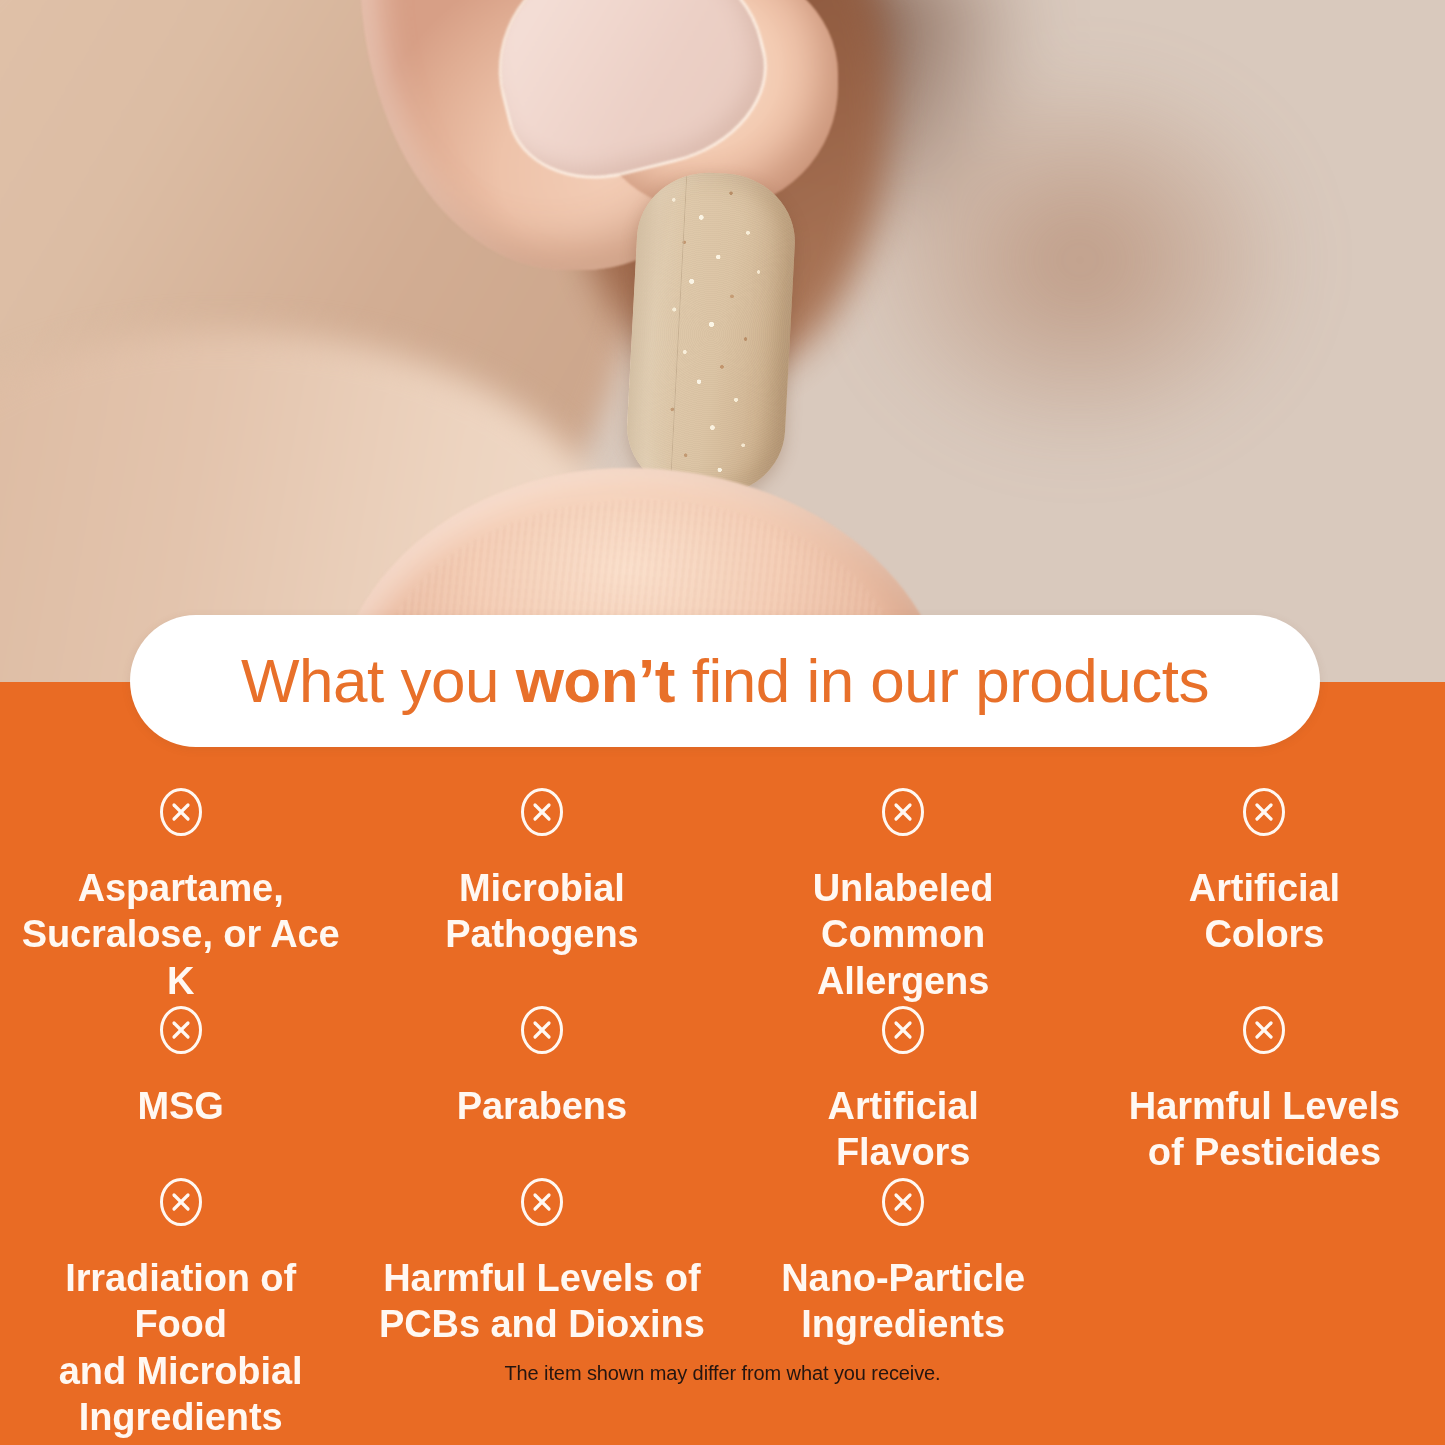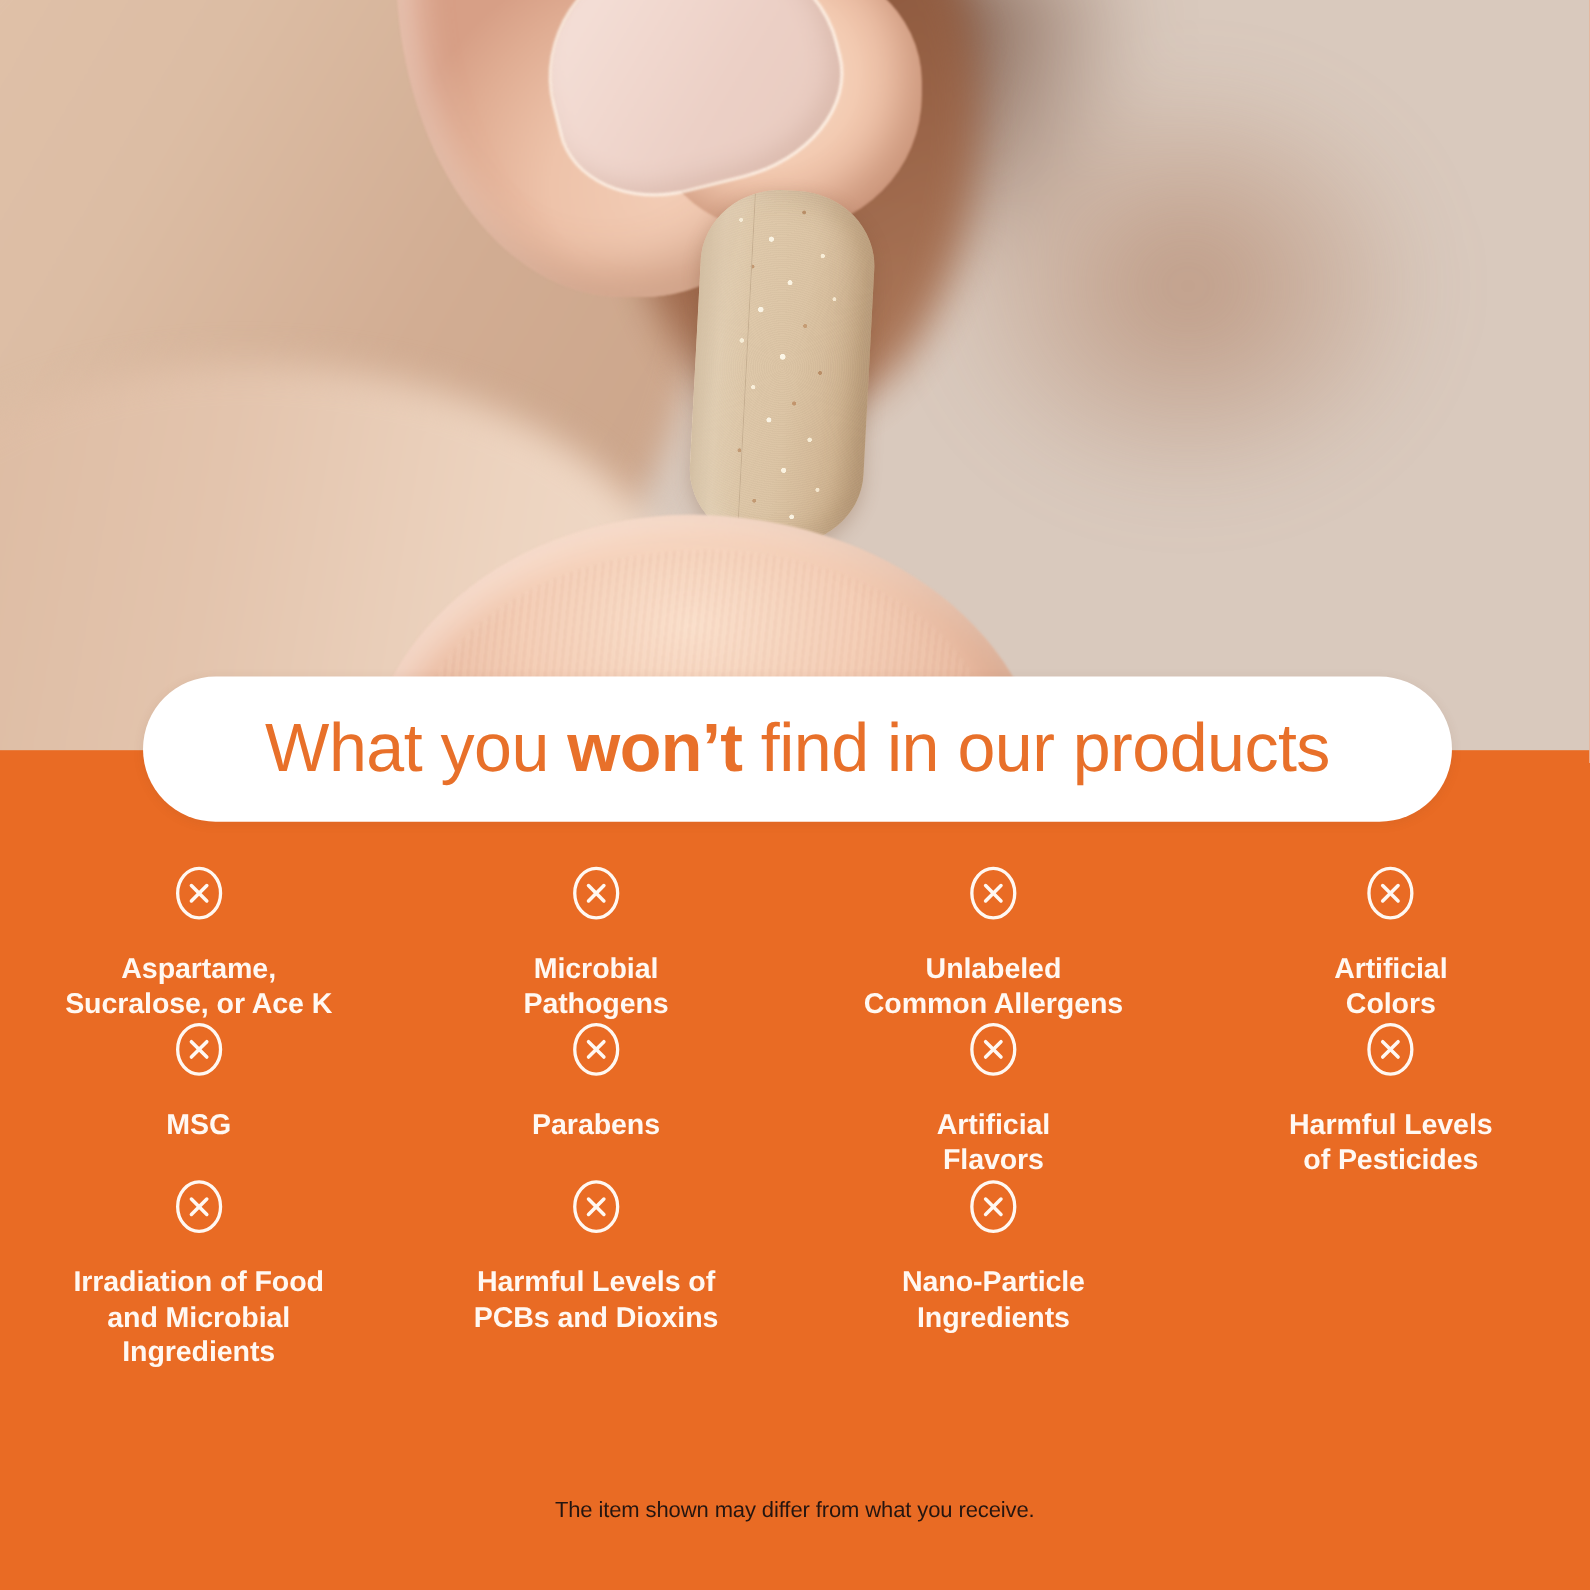--- a/index.html
+++ b/index.html
@@ -9,21 +9,21 @@
   }
   body {
     font-family: "Liberation Sans", sans-serif;
   }
 
   .canvas {
     position: relative;
     width: 1445px;
     height: 1445px;
     overflow: hidden;
-    background: #c2410c;
+    background: #0f766e;
   }
 
   
   .photo {
     position: absolute;
     left: 0;
     top: 0;
     width: 1445px;
     height: 690px;
     overflow: hidden;
@@ -259,21 +259,21 @@
   .cell {
     display: flex;
     flex-direction: column;
     align-items: center;
     padding: 0 14px;
   }
 
   .xicon { display: block; margin-bottom: 27px; }
   .cell-label {
     font-family: "Liberation Sans", sans-serif;
-    font-size: 26px;
+    font-size: 38px;
     line-height: 1.22;
     font-weight: 700;
     color: #FFF8F2;
     text-align: center;
     white-space: pre-line;
     letter-spacing: -0.1px;
   }
 
   
   .footer {

